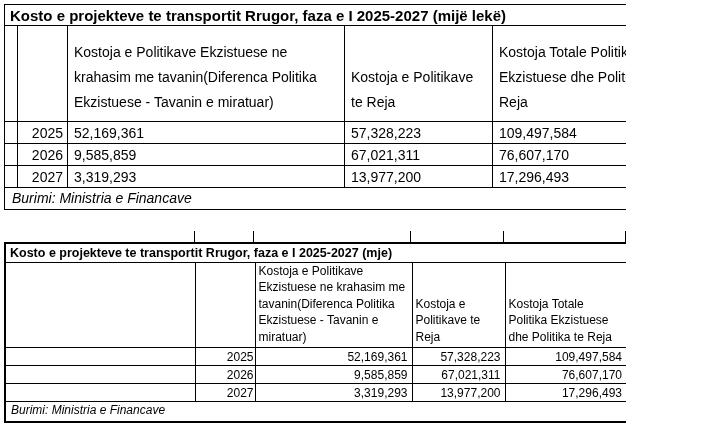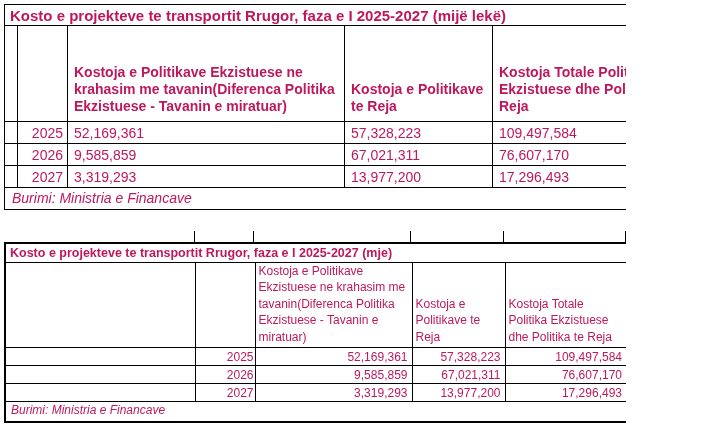--- a/index.html
+++ b/index.html
@@ -2,21 +2,21 @@
 <html><head>
 <meta charset="utf-8">
 <style>
   * { box-sizing: border-box; }
   html, body { margin: 0; padding: 0; background: #ffffff; }
   .canvas {
     position: relative;
     width: 626px;
     height: 438px;
     background: #ffffff;
-    color: #be185d;
+    color: #000000;
     font-family: "Liberation Sans", sans-serif;
     overflow: hidden;
   }
   table {
     position: absolute;
     border-collapse: collapse;
     table-layout: fixed;
     background: #ffffff;
   }
   td { overflow: hidden; }
@@ -29,23 +29,22 @@
     font-size: 15px;
     height: 21px;
     padding: 0 2px 0 5px;
     white-space: nowrap;
     vertical-align: middle;
   }
   .t1 .hdr-cell {
     height: 96px;
     vertical-align: bottom;
     white-space: pre-line;
-    line-height: 17px;
+    line-height: 25px;
     padding: 0 2px 6px 6px;
-    font-weight: bold;
   }
   .t1 .year-cell { height: 22px; text-align: right; padding-right: 4px; vertical-align: middle; }
   .t1 .val-cell  { height: 22px; text-align: left;  padding-left: 6px;  vertical-align: middle; }
   .t1 .src-cell  {
     font-style: italic;
     height: 22px;
     padding: 0 2px 2px 7px;
     vertical-align: middle;
     white-space: nowrap;
   }

